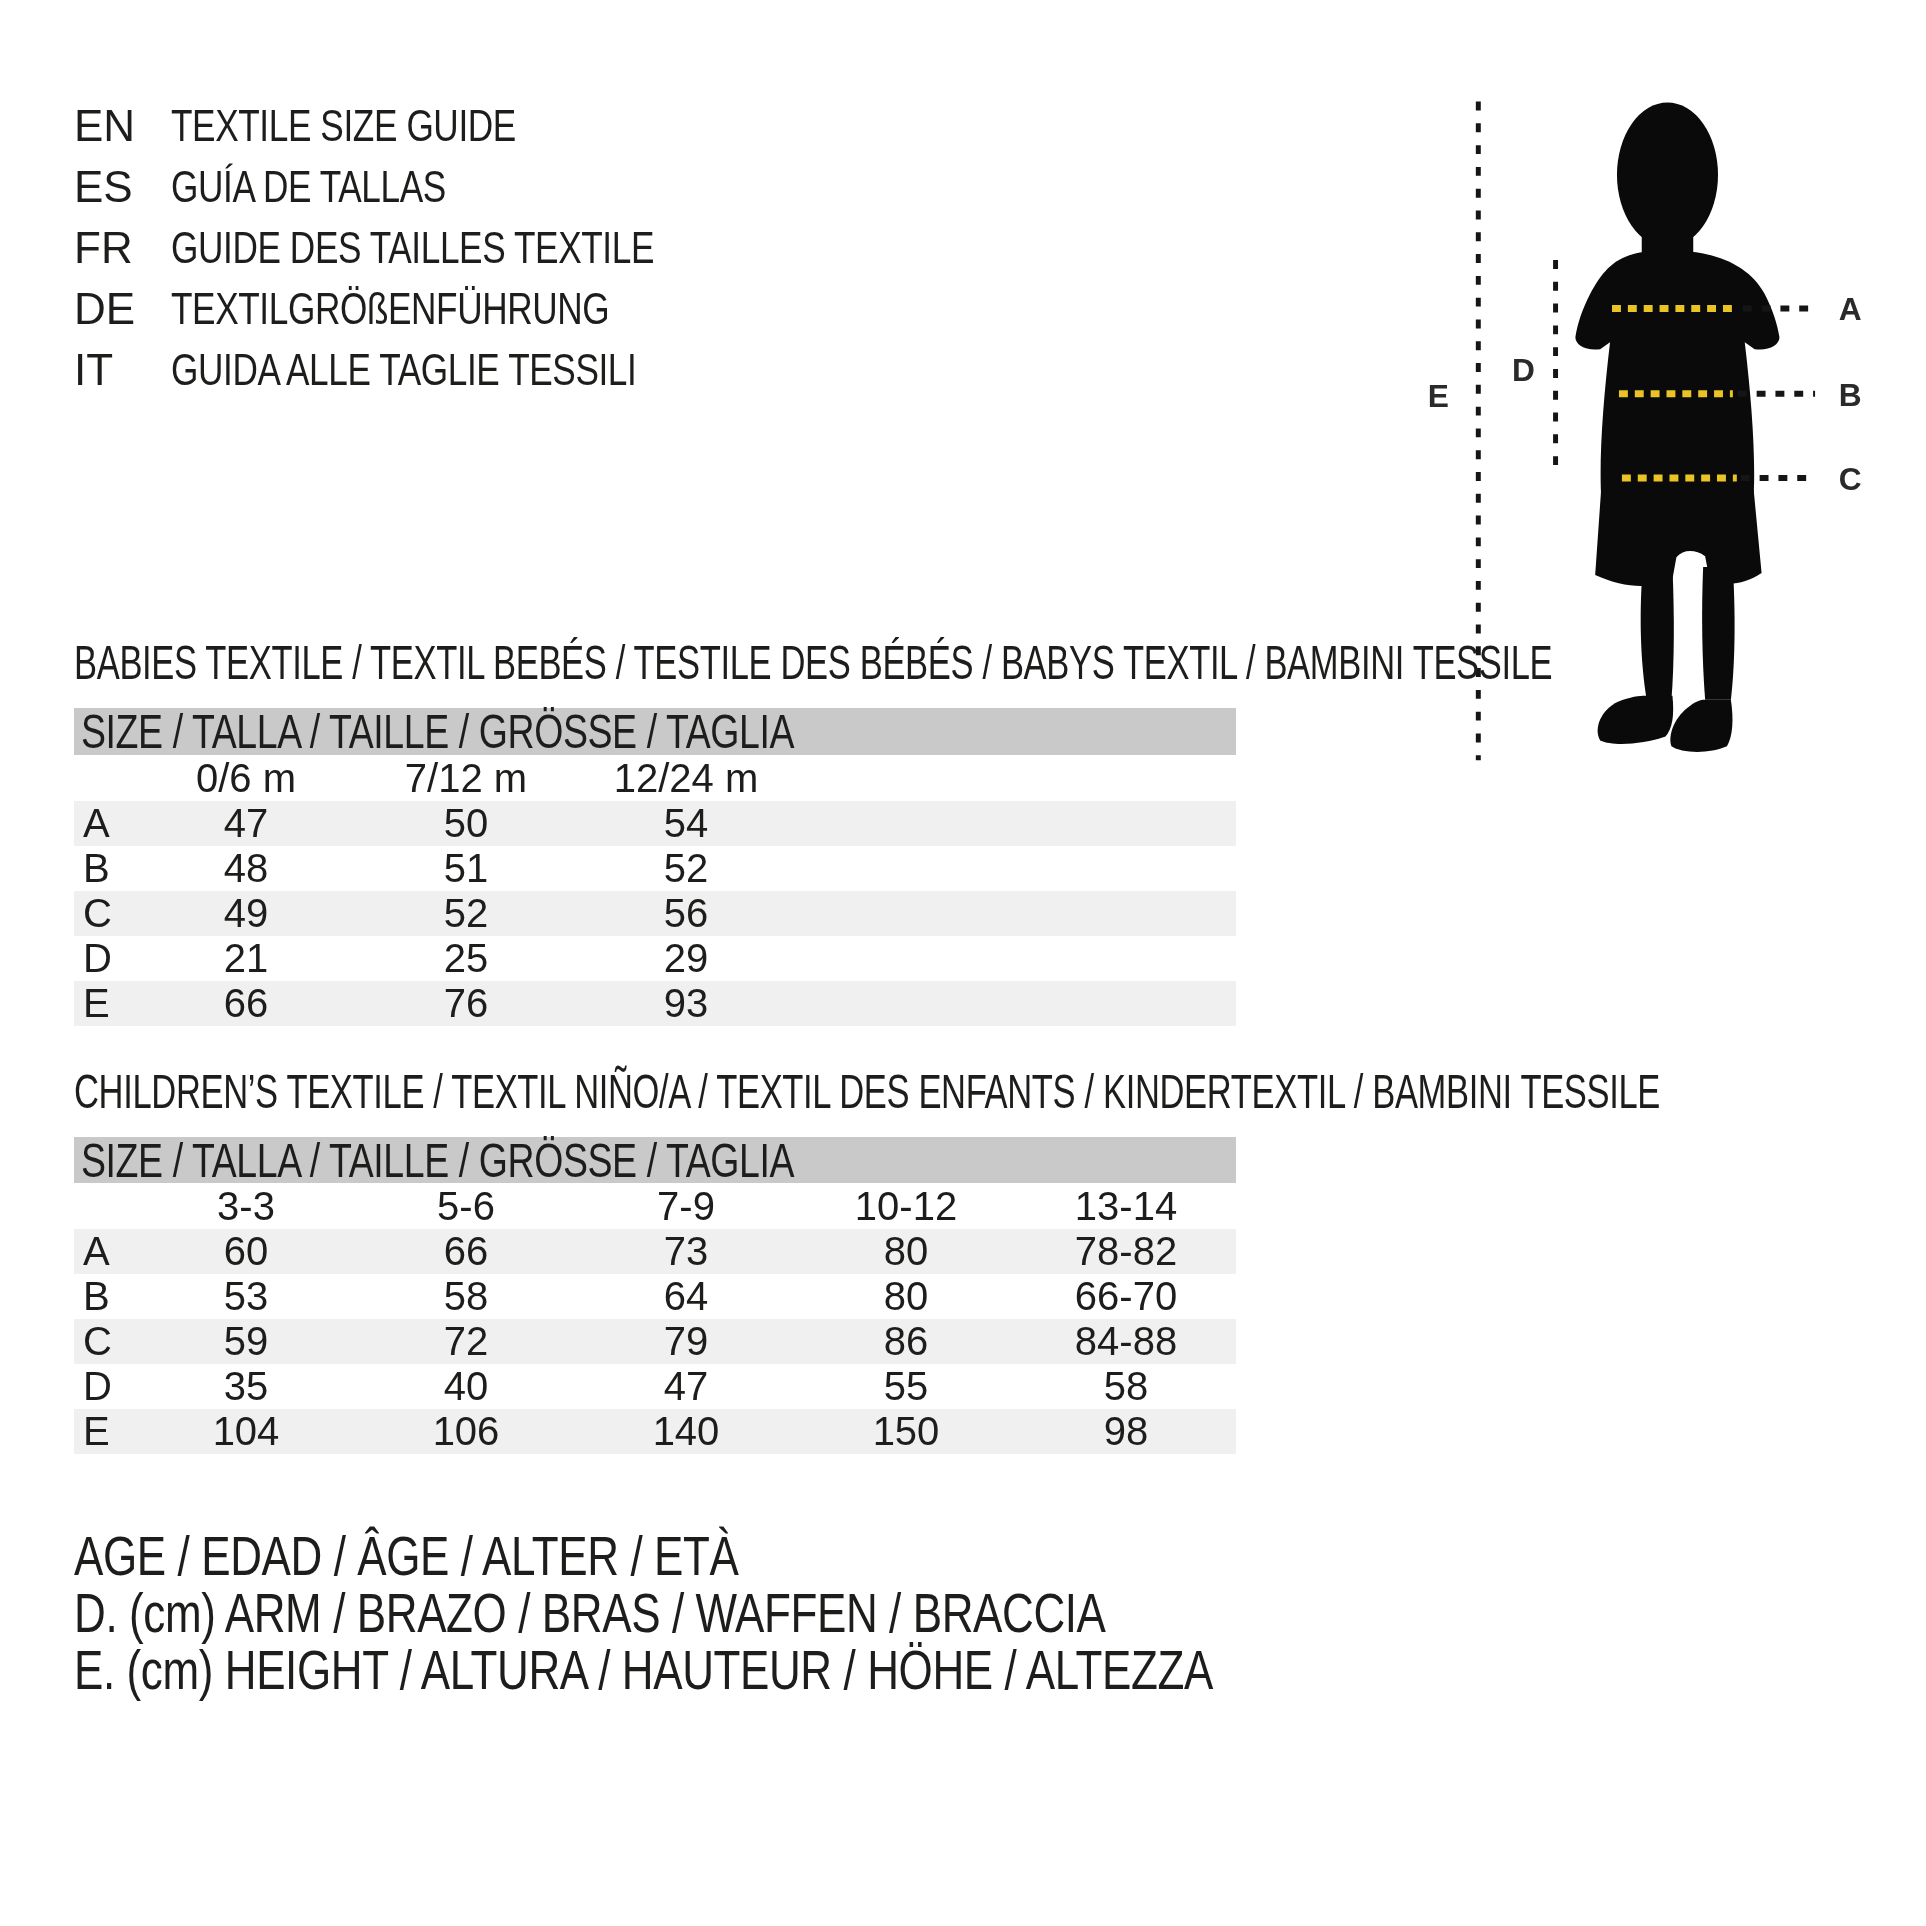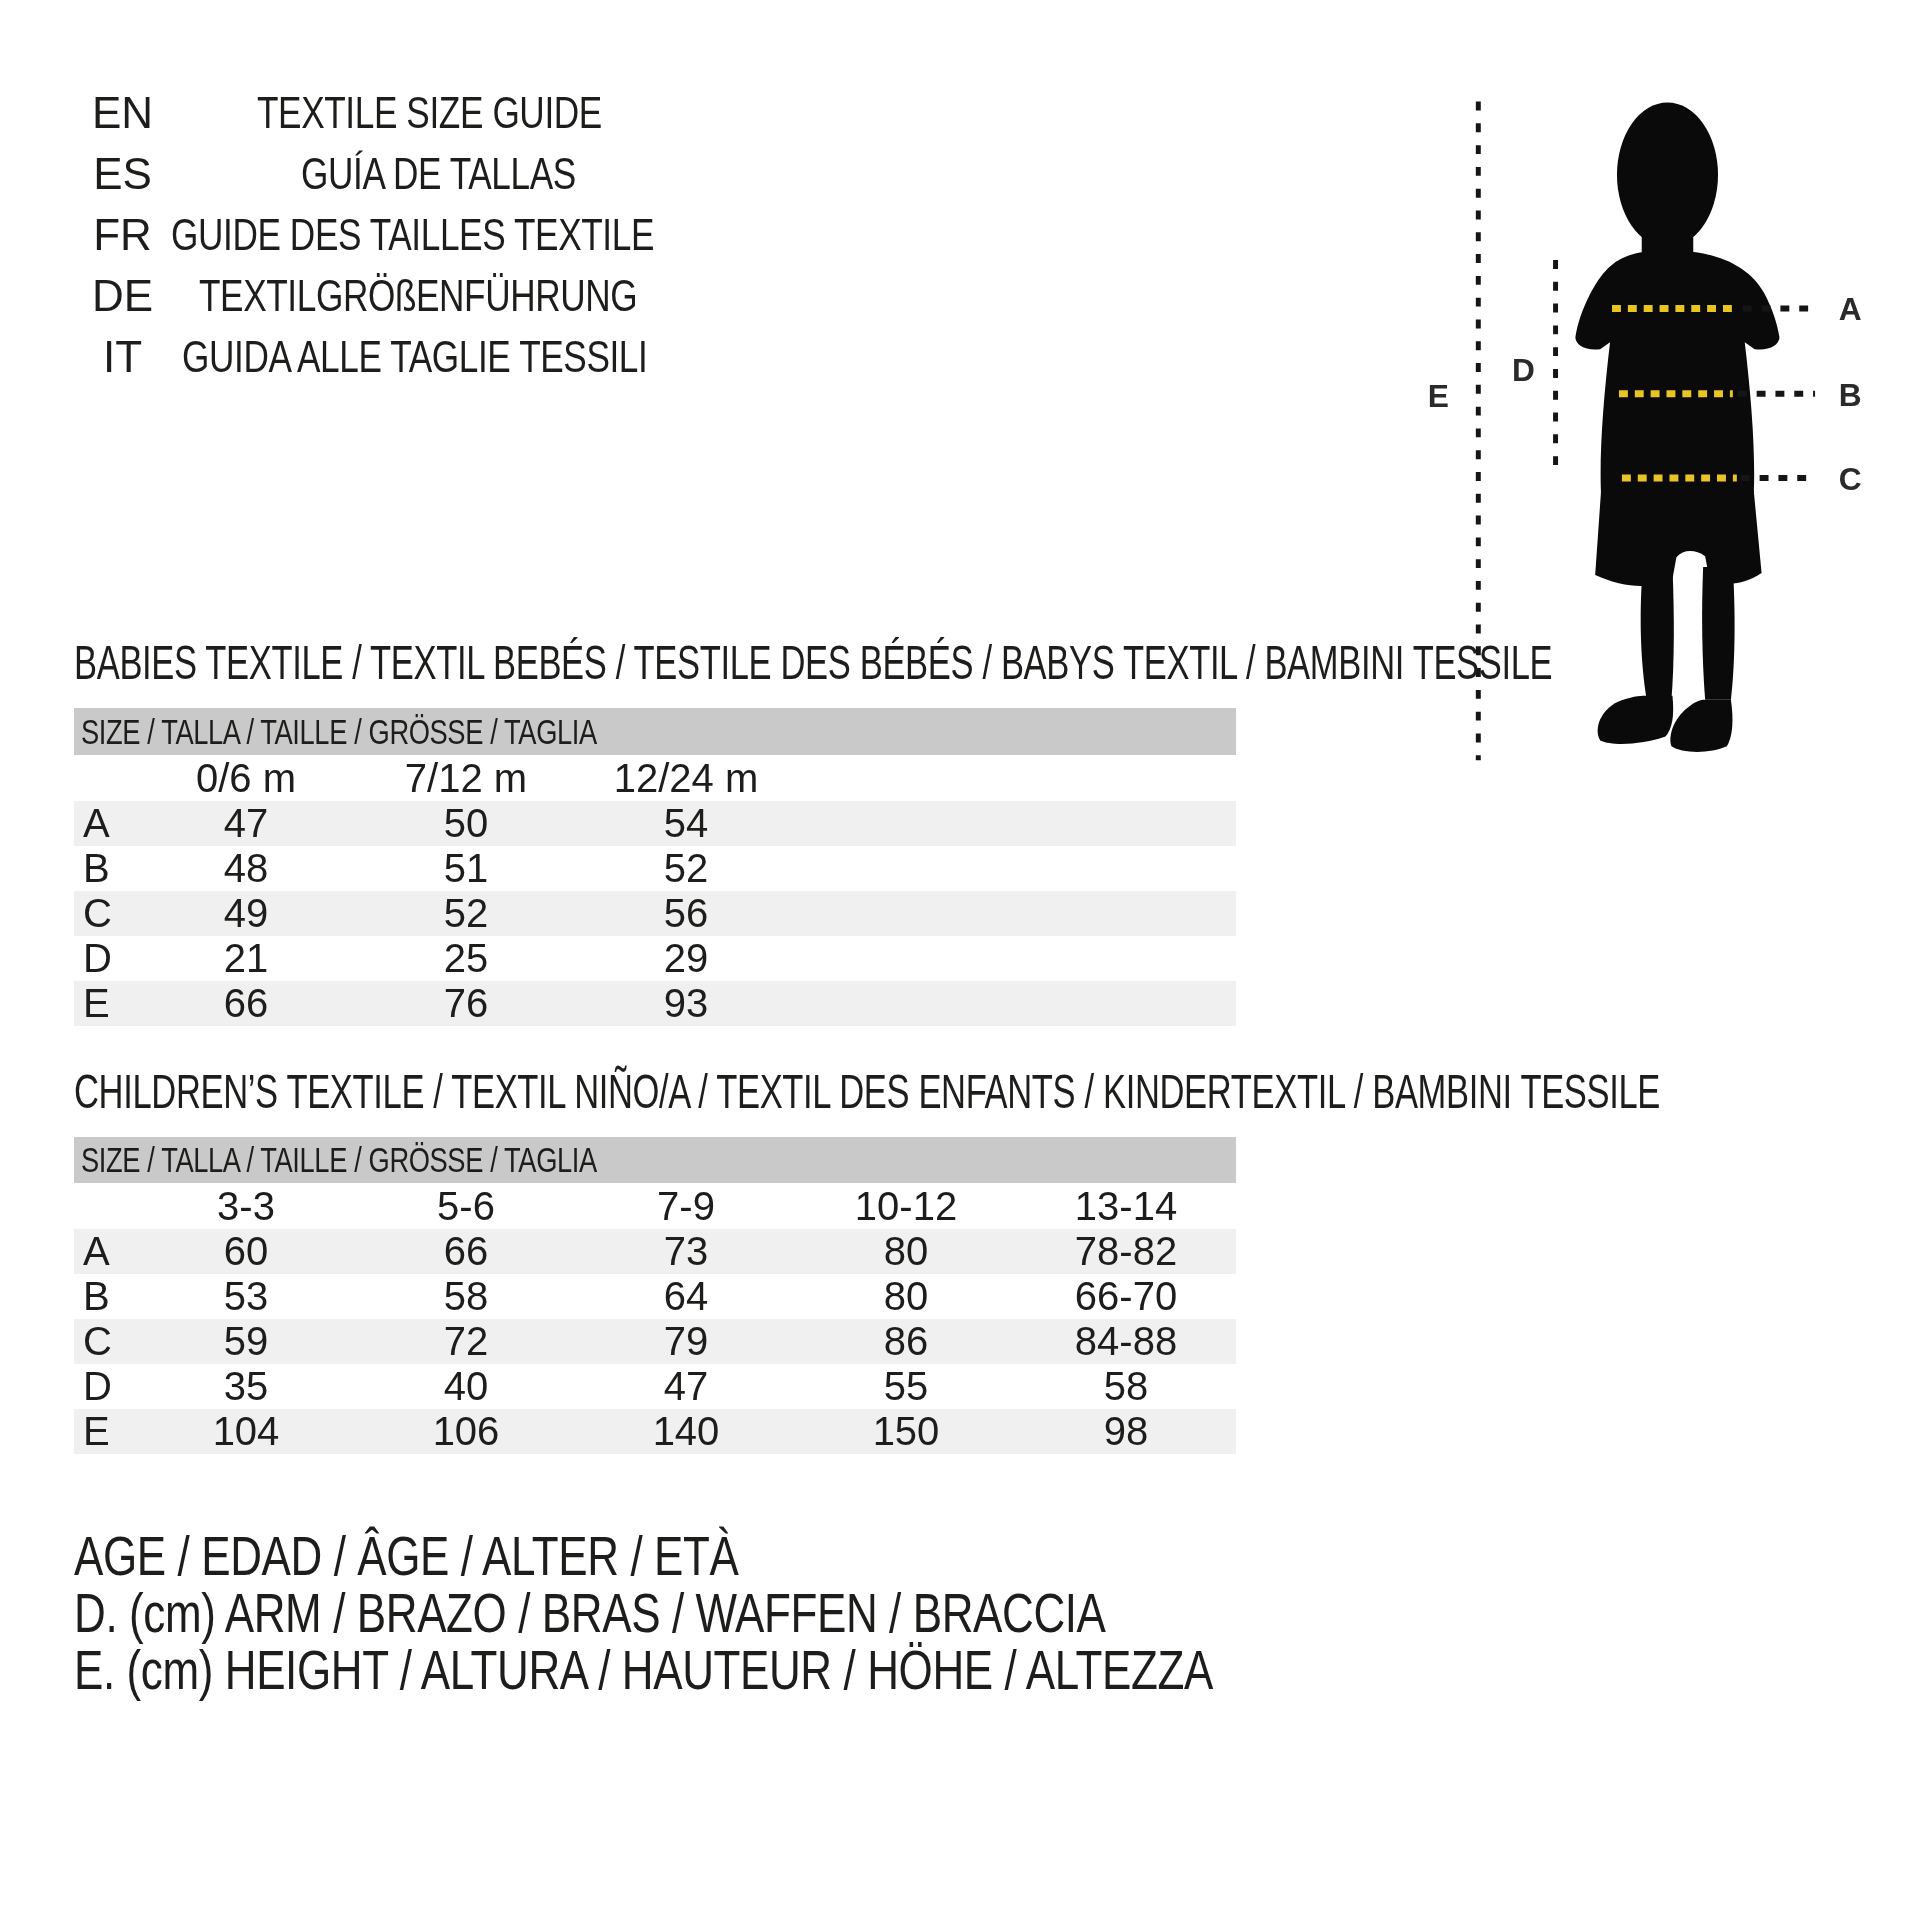--- a/index.html
+++ b/index.html
@@ -7,31 +7,31 @@
     width:1927px;height:1927px;position:relative;overflow:hidden;
     font-family:"Liberation Sans","DejaVu Sans",sans-serif;
     color:#1d1d1b;
   }
   .abs{position:absolute;}
   .cond{display:inline-block;transform:scaleX(0.78);transform-origin:0 50%;white-space:nowrap;letter-spacing:-0.5px;}
   .cond80{display:inline-block;transform:scaleX(0.8);transform-origin:0 50%;white-space:nowrap;letter-spacing:-0.5px;}
   .cond72{display:inline-block;transform:scaleX(0.72);transform-origin:0 50%;white-space:nowrap;letter-spacing:-0.5px;}
 
   
-  .lang-block{left:74px;top:82px;text-align:center;}
+  .lang-block{left:74px;top:95px;}
   .lang-row{display:flex;height:61px;align-items:center;font-size:44px;}
   .lang-code{width:97px;flex:0 0 97px;}
   .lang-title{flex:1;}
 
   
   .sec-heading{left:74px;font-size:48px;line-height:50px;white-space:nowrap;}
 
   
   .sizetable{left:74px;width:1162px;}
-  .bar{background:#c9c9c9;font-size:35px;display:flex;align-items:center;padding-left:7px;box-sizing:border-box;}
+  .bar{background:#c9c9c9;font-size:48px;display:flex;align-items:center;padding-left:7px;box-sizing:border-box;}
   .bar-babies{height:47px;}
   .bar-children{height:46px;}
   .t-row{display:flex;align-items:center;font-size:40px;height:45px;}
   .t-row.head{height:46px;}
   .t-row.stripe{background:#f0f0f0;}
   .t-label{flex:0 0 62px;padding-left:9px;box-sizing:border-box;}
   .t-cell{flex:0 0 220px;text-align:center;}
   .t-fill{flex:1;}
 
   

